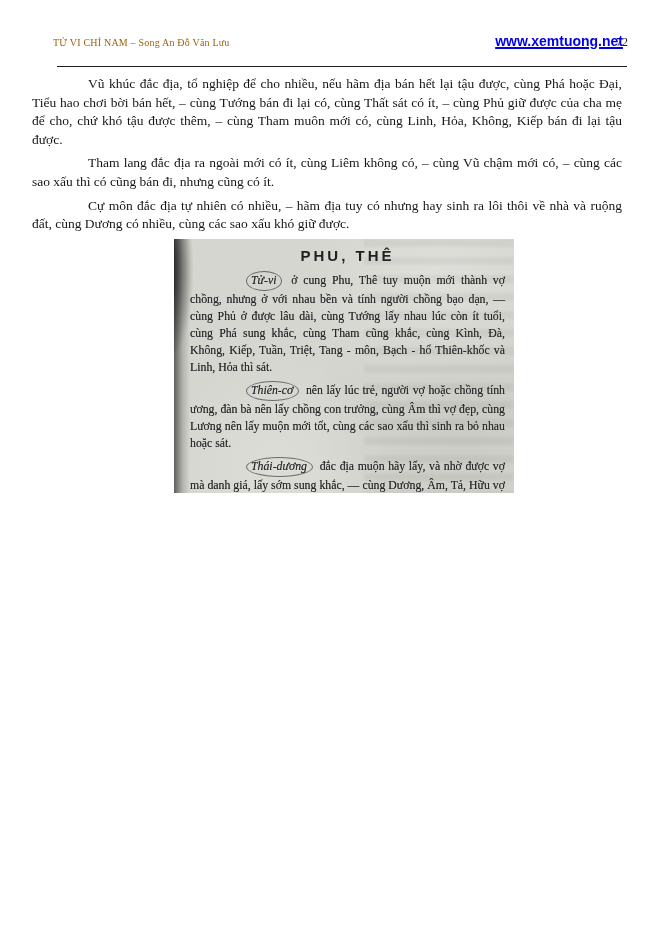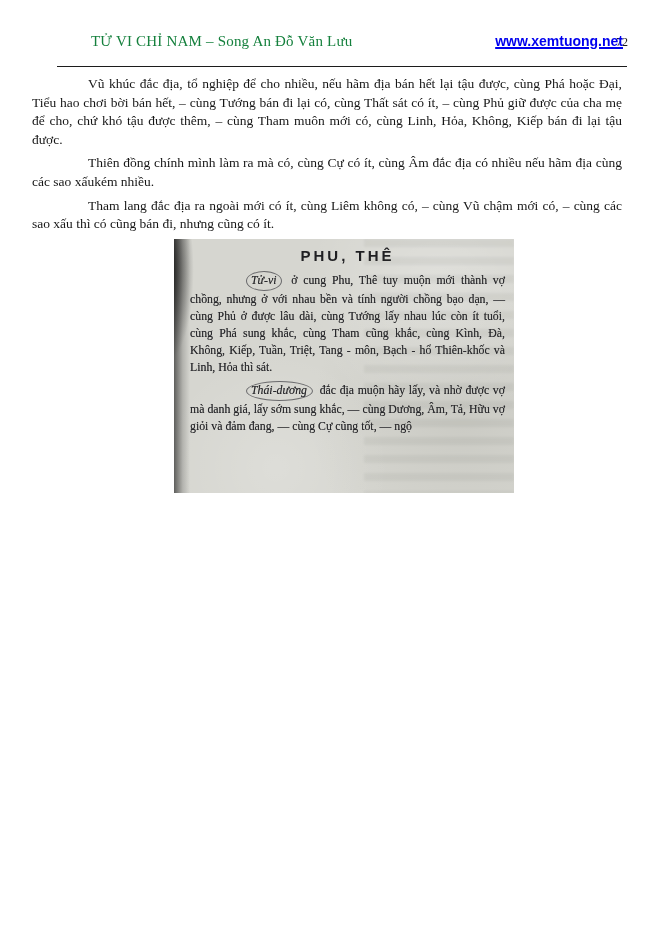--- a/index.html
+++ b/index.html
@@ -10,21 +10,21 @@
     font-family:"Liberation Serif", serif;
     color:#111;
     overflow:hidden;
   }
   
   .header{
     position:absolute;top:33px;left:53px;right:41px;
     display:flex;justify-content:space-between;align-items:baseline;
   }
   .header-title{
-    font-size:15px;letter-spacing:.2px;color:#15803d;white-space:nowrap;margin-left:38px;
+    font-size:10px;letter-spacing:.2px;color:#a16207;white-space:nowrap;
   }
   .header-right{display:flex;align-items:baseline;}
   .site-link{
     font-family:"Liberation Sans", sans-serif;
     font-weight:bold;font-size:14px;color:#0000ee;
     text-decoration-thickness:1.5px;
     position:relative;z-index:2;white-space:nowrap;
   }
   .page-number{
     font-size:12px;color:#1a1a1a;margin-left:-7px;position:relative;z-index:1;
@@ -102,34 +102,38 @@
     <span class="header-title">TỬ VI CHỈ NAM – Song An Đỗ Văn Lưu</span>
     <span class="header-right">
       <a class="site-link" href="#">www.xemtuong.net</a>
       <span class="page-number">72</span>
     </span>
   </div>
   <div class="header-divider"></div>
 
   <div class="body-text">
     <p>Vũ khúc đắc địa, tổ nghiệp để cho nhiều, nếu hãm địa bán hết lại tậu được, cùng Phá hoặc Đại, Tiểu hao chơi bời bán hết, – cùng Tướng bán đi lại có, cùng Thất sát có ít, – cùng Phủ giữ được của cha mẹ để cho, chứ khó tậu được thêm, – cùng Tham muôn mới có, cùng Linh, Hỏa, Không, Kiếp bán đi lại tậu được.</p>
-    <p>Thiên đồng chính mình làm ra mà có, cùng Cự có ít, cùng Âm đắc địa có nhiều nếu hãm địa cùng các sao xấukém nhiều.</p>
     <p>Tham lang đắc địa ra ngoài mới có ít, cùng Liêm không có, – cùng Vũ chậm mới có, – cùng các sao xấu thì có cũng bán đi, nhưng cũng có ít.</p>
+    <p>Cự môn đắc địa tự nhiên có nhiều, – hãm địa tuy có nhưng hay sinh ra lôi thôi về nhà và ruộng đất, cùng Dương có nhiều, cùng các sao xấu khó giữ được.</p>
 
     <div class="scan">
       <div class="scan-bleed"></div>
       <div class="scan-shadow-left"></div>
       <div class="scan-shadow-corner"></div>
 
       <div class="scan-title">PHU, THÊ</div>
 
       <p class="scan-par">
         <span class="circled-lead">Tử-vi</span>
         <span>ở cung Phu, Thê tuy muộn mới thành vợ chồng, nhưng ở với nhau bền và tính người chồng bạo dạn, — cùng Phủ ở được lâu dài, cùng Tướng lấy nhau lúc còn ít tuổi, cùng Phá sung khắc, cùng Tham cũng khắc, cùng Kình, Đà, Không, Kiếp, Tuần, Triệt, Tang - môn, Bạch - hổ Thiên-khốc và Linh, Hỏa thì sát.</span>
       </p>
       <p class="scan-par">
+        <span class="circled-lead">Thiên-cơ</span>
+        <span>nên lấy lúc trẻ, người vợ hoặc chồng tính ương, đàn bà nên lấy chồng con trưởng, cùng Âm thì vợ đẹp, cùng Lương nên lấy muộn mới tốt, cùng các sao xấu thì sinh ra bỏ nhau hoặc sát.</span>
+      </p>
+      <p class="scan-par">
         <span class="circled-lead">Thái-dương</span>
         <span>đắc địa muộn hãy lấy, và nhờ được vợ mà danh giá, lấy sớm sung khắc, — cùng Dương, Âm, Tả, Hữu vợ giỏi và đảm đang, — cùng Cự cũng tốt, — ngộ</span>
       </p>
     </div>
   </div>
 
 </div>
 
 </body></html>

